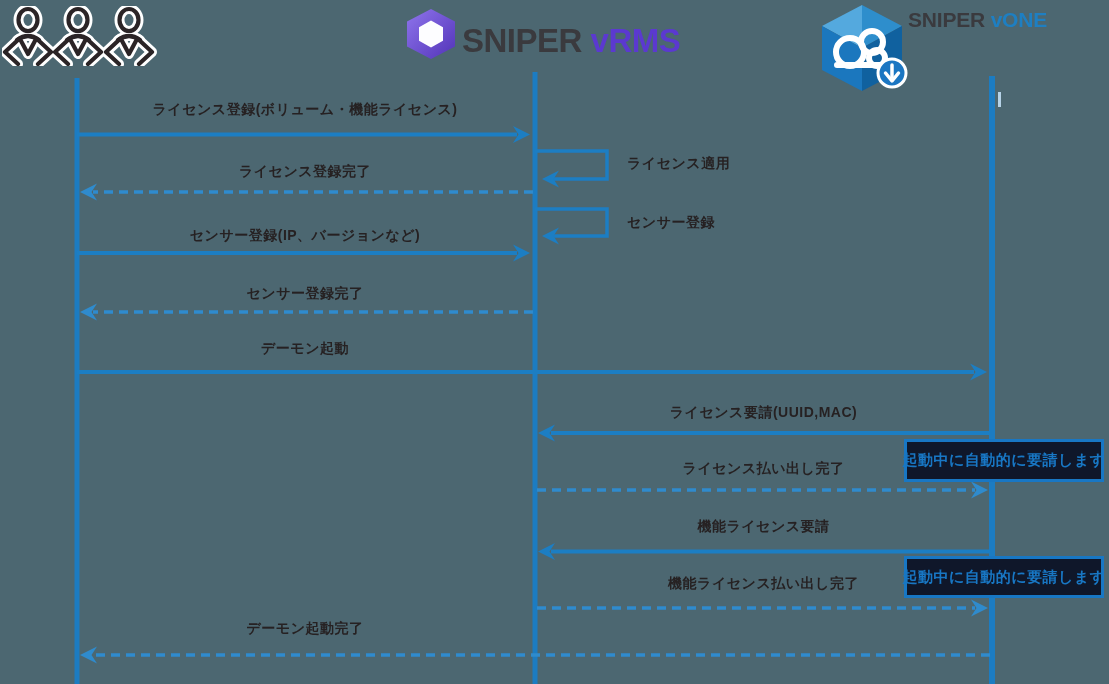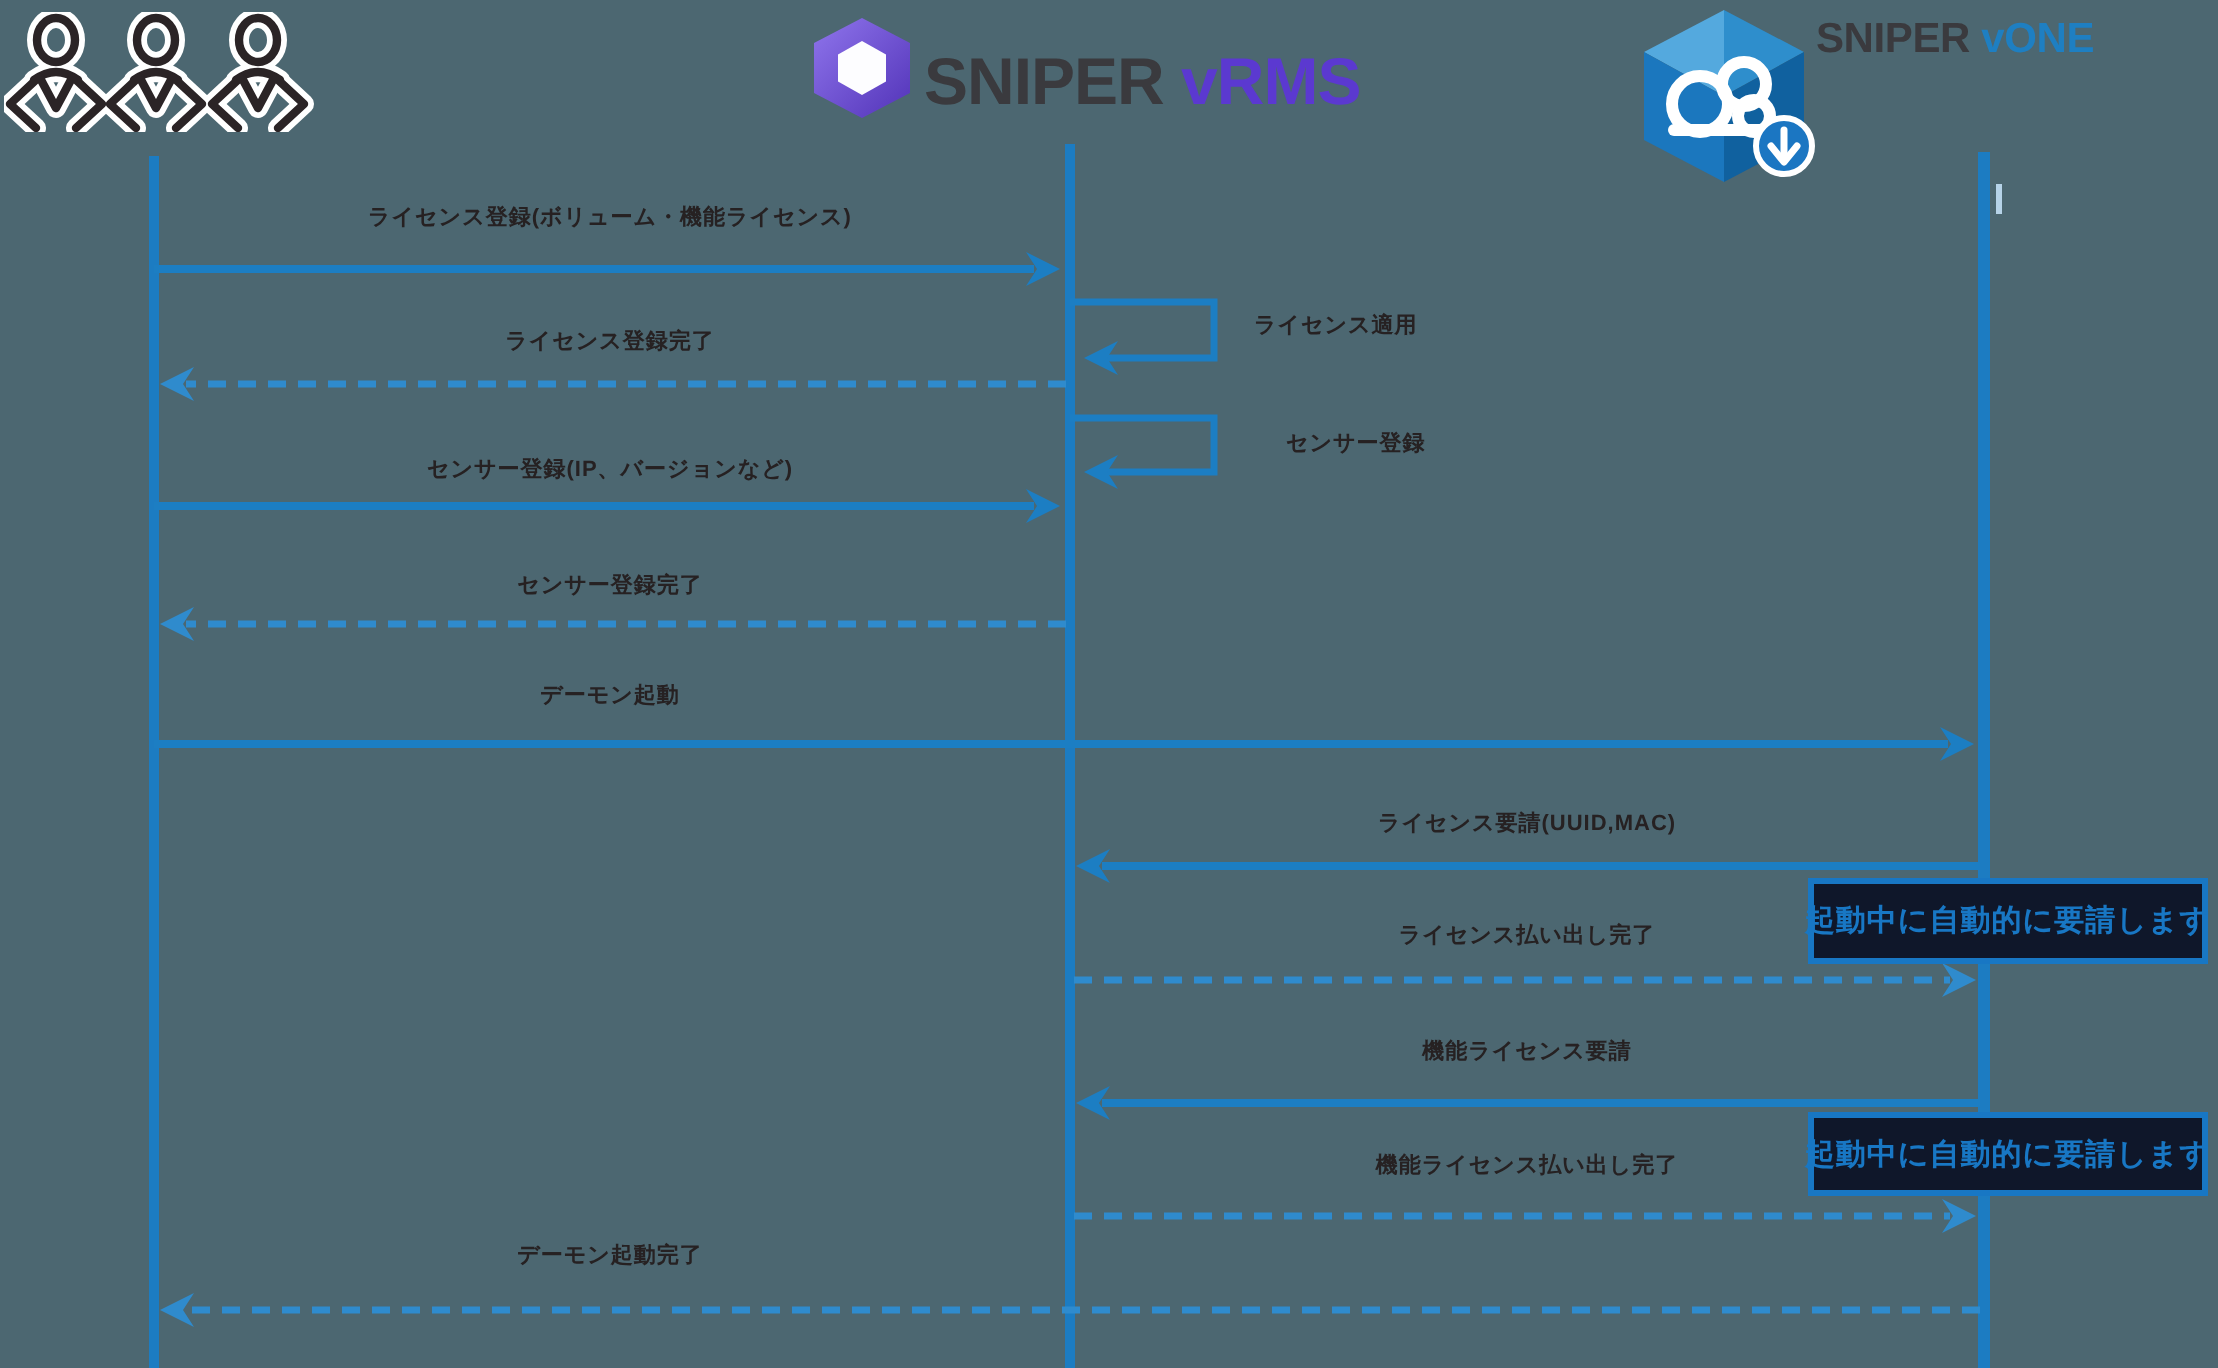--- a/index.html
+++ b/index.html
@@ -3,21 +3,21 @@
 <meta charset="utf-8">
 <style>
   html,body{margin:0;padding:0;}
   body{
     width:1109px;height:684px;overflow:hidden;
     font-family:"Liberation Sans","DejaVu Sans",sans-serif;
   }
   .stage{position:absolute;top:0;left:0;width:1109px;height:684px;background:#4C6771;}
   .layer{position:absolute;top:0;left:0;width:1109px;height:684px;}
   .msg-label{
-    position:absolute;font-weight:bold;font-size:11px;letter-spacing:.5px;
+    position:absolute;font-weight:bold;font-size:14px;letter-spacing:.5px;
     color:#262122;text-align:center;white-space:nowrap;line-height:20px;
   }
   .msg-left{left:77px;width:456px;}
   .msg-right{left:535px;width:457px;}
   .msg-self{left:627px;text-align:left;}
   .note-box{
     position:absolute;left:904px;width:200px;box-sizing:border-box;
     background:#0f172a;border:3px solid #1877C4;color:#1877C4;
     font-weight:bold;font-size:15px;letter-spacing:.5px;white-space:nowrap;
     display:flex;align-items:center;justify-content:center;
@@ -178,21 +178,21 @@
     </g>
   </svg>
   <div class="brand-text vone-text">
     <span class="brand-dark">SNIPER</span>
     <span class="brand-blue">vONE</span>
   </div>
 
   <div class="msg-label msg-left" style="top:99px;">ライセンス登録(ボリューム・機能ライセンス)</div>
   <div class="msg-label msg-self" style="top:153px;">ライセンス適用</div>
   <div class="msg-label msg-left" style="top:161px;">ライセンス登録完了</div>
-  <div class="msg-label msg-self" style="top:212px;margin-left:16px;">センサー登録</div>
+  <div class="msg-label msg-self" style="top:212px;">センサー登録</div>
   <div class="msg-label msg-left" style="top:225px;">センサー登録(IP、バージョンなど)</div>
   <div class="msg-label msg-left" style="top:283px;">センサー登録完了</div>
   <div class="msg-label msg-left" style="top:338px;">デーモン起動</div>
   <div class="msg-label msg-right" style="top:402px;">ライセンス要請(UUID,MAC)</div>
   <div class="msg-label msg-right" style="top:458px;">ライセンス払い出し完了</div>
   <div class="msg-label msg-right" style="top:516px;">機能ライセンス要請</div>
   <div class="msg-label msg-right" style="top:573px;">機能ライセンス払い出し完了</div>
   <div class="msg-label msg-left" style="top:618px;">デーモン起動完了</div>
 
   <div class="note-box note-1">

